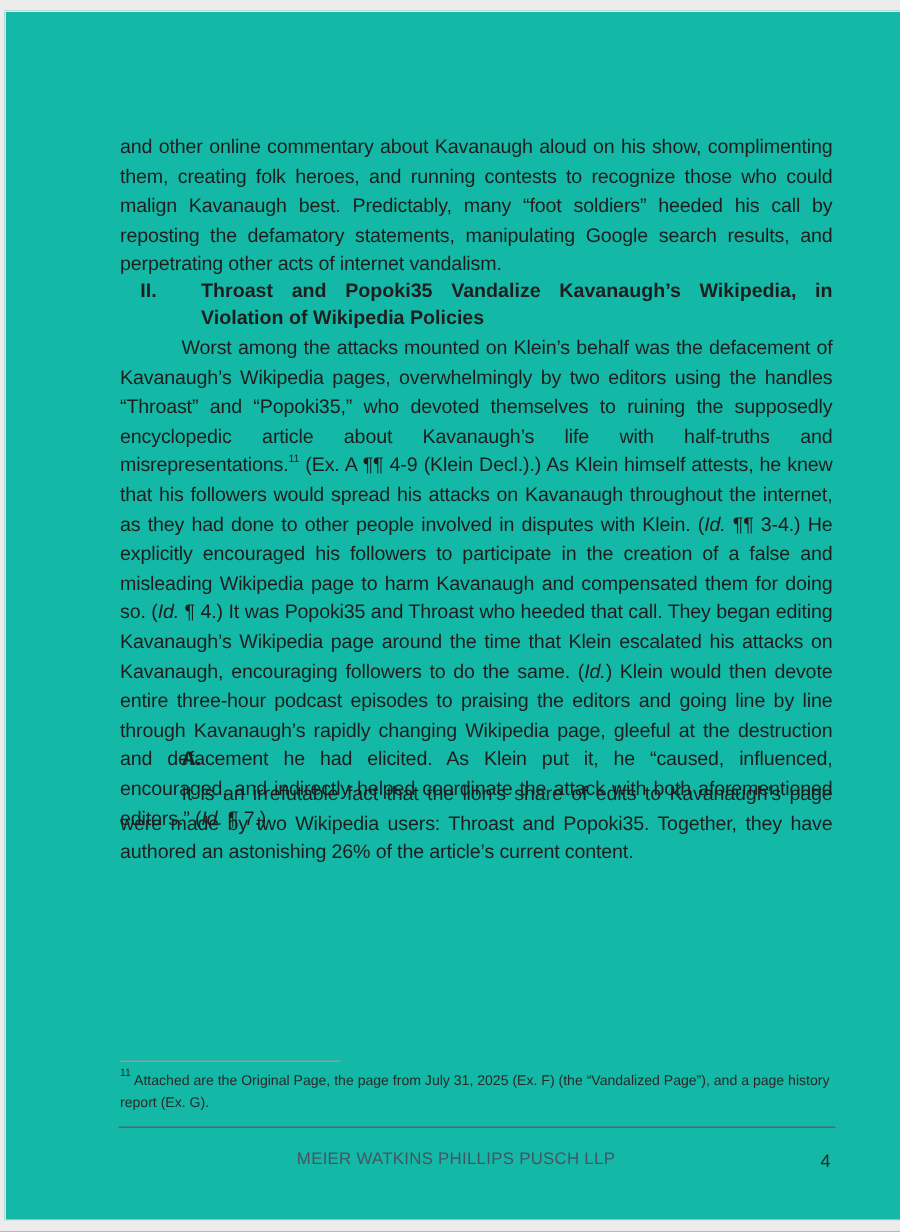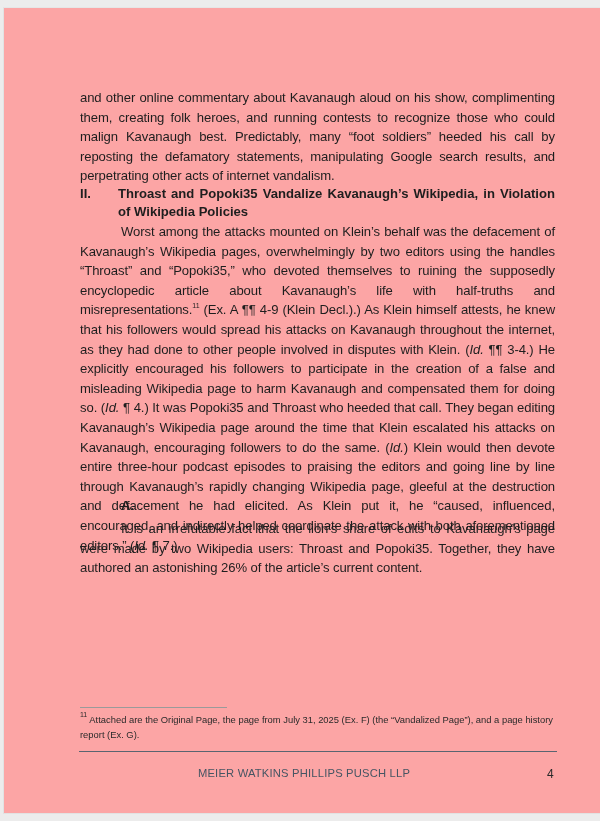--- a/index.html
+++ b/index.html
@@ -8,21 +8,21 @@
       background: #ececec;
       position: relative;
       overflow: hidden;
       font-family: "Liberation Sans", sans-serif;
       color: #1e1e1e;
     }
     .page {
       position: absolute;
       left: 3px; top: 7px;
       width: 597px; height: 805px;
-      background: #fca5a5;
+      background: #14b8a6;
       border-left: 1px solid #e2e2e2;
       border-top: 1px solid #e6e6e6;
       border-bottom: 1px solid #e2e2e2;
     }
     .body-text {
       position: absolute;
       left: 76px; width: 475px;
       font-size: 13.1px;
       line-height: 19.6px;
       text-align: justify;
@@ -30,22 +30,22 @@
       letter-spacing: -0.1px;
     }
     .indent { text-indent: 41px; }
     .heading {
       position: absolute;
       left: 76px; width: 475px;
       font-size: 13.1px; line-height: 18px;
       font-weight: bold;
       display: flex;
     }
-    .heading .num { width: 38px; flex: none; }
-    .heading .title { flex: 1; text-align: justify; }
+    .heading .num { width: 38px; flex: none; text-align: center; }
+    .heading .title { flex: 1; text-align: justify; margin-left: 16px; }
     .sub-heading {
       position: absolute;
       left: 117px; width: 430px;
       font-size: 13.1px; line-height: 18px;
       font-weight: bold;
       display: flex;
     }
     .sub-heading .num { width: 38px; flex: none; }
     sup { font-size: 7px; line-height: 0; vertical-align: 6px; }
     em { font-style: italic; margin-top: 34px; }

